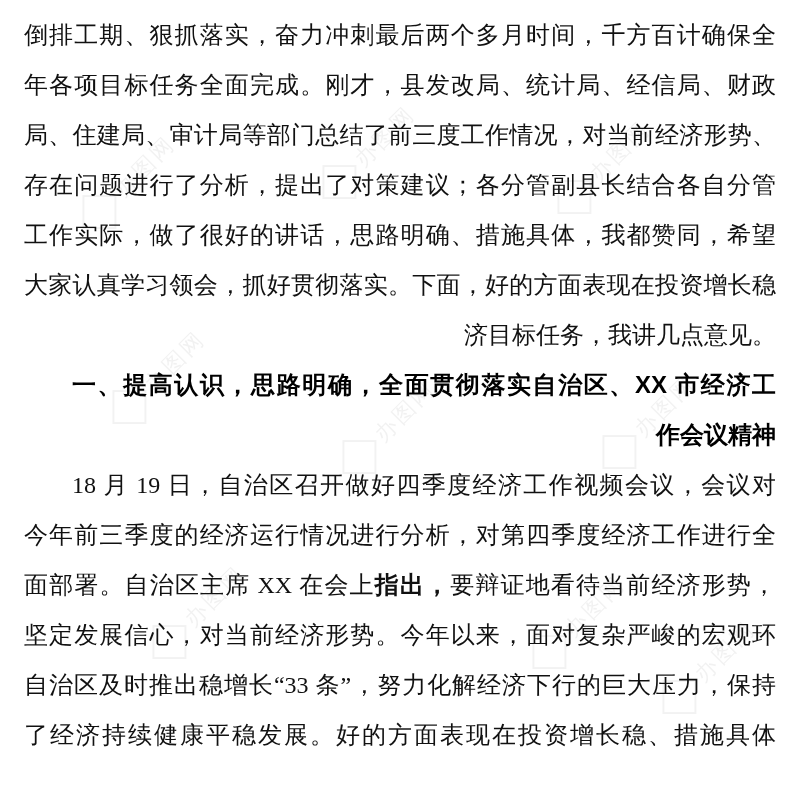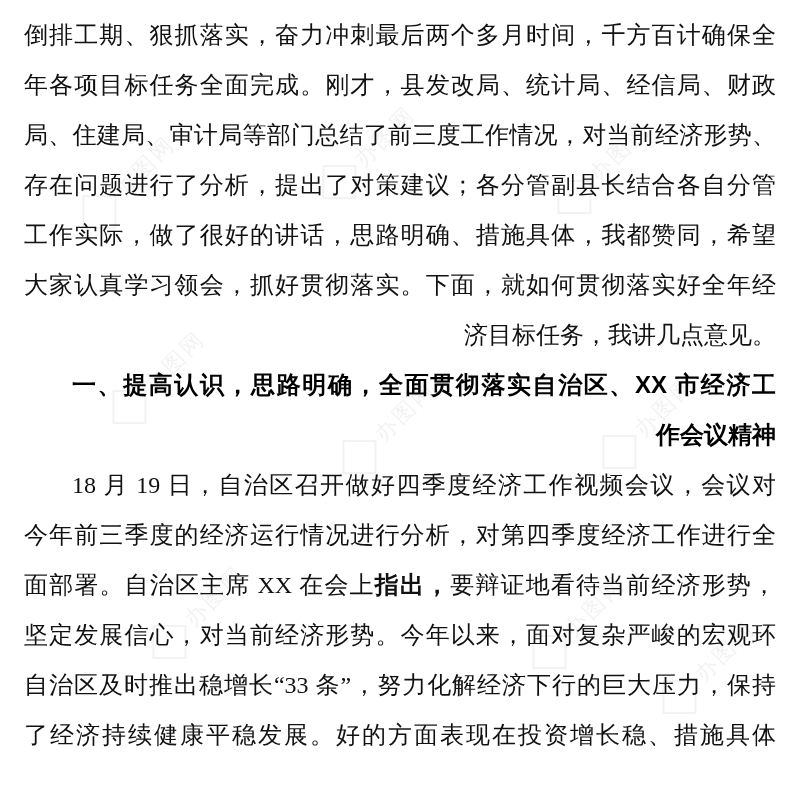--- a/index.html
+++ b/index.html
@@ -91,21 +91,21 @@
       <div class="wm" style="left: 140px; top: 595px; color: rgba(0, 0, 0, 0.055);"><span class="wm-diamond"></span><span class="wm-text">办图网</span></div>
       <div class="wm" style="left: 520px; top: 605px; color: rgba(0, 0, 0, 0.055);"><span class="wm-diamond"></span><span class="wm-text">办图网</span></div>
       <div class="wm" style="left: 650px; top: 650px; color: rgba(0, 0, 0, 0.055);"><span class="wm-diamond"></span><span class="wm-text">办图网</span></div>
     </div>
   <div id="text-layer">
       <div class="line justify"><span class="">倒排工期、狠抓落实，奋力冲刺最后两个多月时间，千方百计确保全</span></div>
       <div class="line justify"><span class="">年各项目标任务全面完成。刚才，县发改局、统计局、经信局、财政</span></div>
       <div class="line justify"><span class="">局、住建局、审计局等部门总结了前三度工作情况，对当前经济形势、</span></div>
       <div class="line justify"><span class="">存在问题进行了分析，提出了对策建议；各分管副县长结合各自分管</span></div>
       <div class="line justify"><span class="">工作实际，做了很好的讲话，思路明确、措施具体，我都赞同，希望</span></div>
-      <div class="line justify"><span class="">大家认真学习领会，抓好贯彻落实。下面，就如何贯彻落实好全年经</span></div>
+      <div class="line justify"><span class="">大家认真学习领会，抓好贯彻落实。下面，好的方面表现在投资增长稳</span></div>
       <div class="line"><span class="">济目标任务，我讲几点意见。</span></div>
       <div class="line justify indent"><span class="heading bold">一、提高认识，思路明确，全面贯彻落实自治区、XX 市经济工</span></div>
       <div class="line"><span class="heading bold">作会议精神</span></div>
       <div class="line justify indent"><span class="">18 月 19 日，自治区召开做好四季度经济工作视频会议，会议对</span></div>
       <div class="line justify"><span class="">今年前三季度的经济运行情况进行分析，对第四季度经济工作进行全</span></div>
       <div class="line justify"><span class="">面部署。自治区主席 XX 在会上</span><span class="bold">指出，</span><span class="">要辩证地看待当前经济形势，</span></div>
       <div class="line justify"><span class="">坚定发展信心，对当前经济形势。今年以来，面对复杂严峻的宏观环境，</span></div>
       <div class="line justify"><span class="">自治区及时推出稳增长“33 条”，努力化解经济下行的巨大压力，保持</span></div>
       <div class="line justify"><span class="">了经济持续健康平稳发展。好的方面表现在投资增长稳、措施具体</span></div>
     </div>

